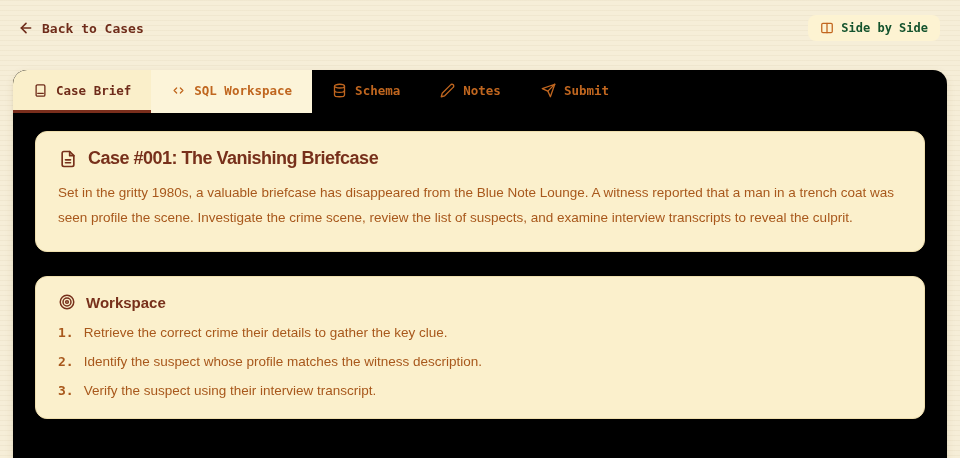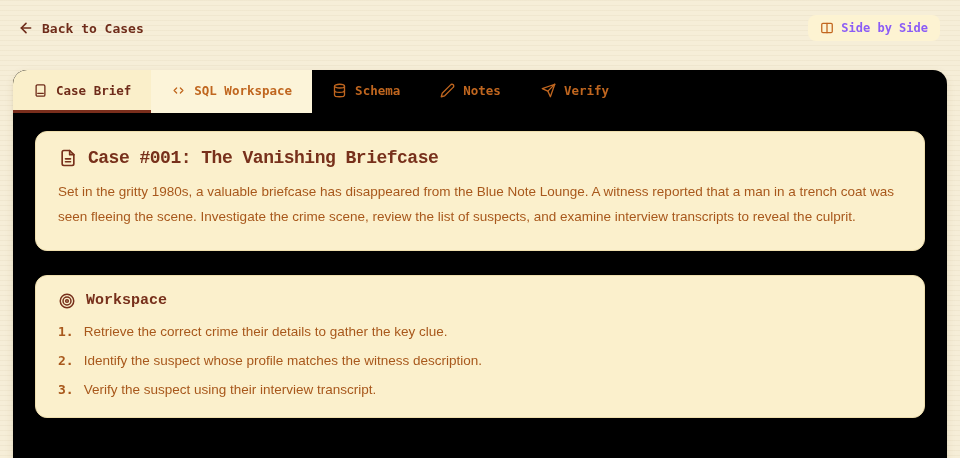--- a/index.html
+++ b/index.html
@@ -22,21 +22,21 @@
     font-family:"DejaVu Sans Mono", monospace;
     font-weight:bold; font-size:13px; color:#6f2c1a;
     cursor:pointer; text-decoration:none;
   }
   .topbar-right { display:flex; align-items:center; gap:14px; }
   .side-btn {
     display:flex; align-items:center; gap:7px;
     background:#fdf3d2; border:none; border-radius:8px;
     padding:6px 12px; cursor:pointer;
     font-family:"DejaVu Sans Mono", monospace;
-    font-weight:bold; font-size:12px; color:#8b5cf6;
+    font-weight:bold; font-size:12px; color:#14532d;
   }
   .case-badge {
     background:#fbefc4; border-radius:9px;
     padding:7px 16px;
     font-family:"DejaVu Sans Mono", monospace;
     font-weight:bold; font-size:14px; color:#5a2413;
     letter-spacing:.5px;
   }
 
   
@@ -65,22 +65,22 @@
   .tab svg { flex:0 0 auto; }
 
   
   .content { padding:18px 22px 22px 22px; }
   .panel {
     background:#fbf0cc; border:1px solid #efdfae; border-radius:12px;
     padding:16px 22px 20px 22px;
   }
   .panel + .panel { margin-top:24px; }
   .panel-title {
-    display:flex; align-items:flex-start; gap:10px;
-    font-family:Liberation Mono, monospace;
+    display:flex; align-items:flex-end; gap:10px;
+    font-family:Liberation Sans, sans-serif;
     font-weight:bold; color:#77301b;
   }
   .brief-title { font-size:18px; letter-spacing:-.5px; }
   .obj-title { font-size:15px; }
   .brief-desc {
     margin-top:12px; font-size:13.5px; line-height:1.85; color:#a8581c;
     max-width:860px;
   }
   .obj-list { list-style:none; margin-top:6px; }
   .obj-item {
@@ -158,39 +158,39 @@
       </span>
       <span>Notes</span>
     </button>
     <button class="tab mono">
       <span class="icon">
         <svg width="15" height="15" viewBox="0 0 24 24" fill="none" stroke="#c0661f" stroke-width="2.1" stroke-linecap="round" stroke-linejoin="round">
             <path d="M22 2 11 13"></path>
             <path d="M22 2 15 22l-4-9-9-4Z"></path>
           </svg>
       </span>
-      <span>Verify</span>
+      <span>Submit</span>
     </button>
   </div>
 
   <div class="content">
 
     <div class="panel">
       <div class="panel-title brief-title">
         <span class="icon">
           <svg width="20" height="20" viewBox="0 0 24 24" fill="none" stroke="#77301b" stroke-width="2" stroke-linecap="round" stroke-linejoin="round">
               <path d="M14 3H7a2 2 0 0 0-2 2v14a2 2 0 0 0 2 2h10a2 2 0 0 0 2-2V8z"></path>
               <path d="M14 3v5h5"></path>
               <path d="M9 13h6"></path>
               <path d="M9 16.5h6"></path>
             </svg>
         </span>
         <span>Case #001: The Vanishing Briefcase</span>
       </div>
-      <p class="brief-desc">Set in the gritty 1980s, a valuable briefcase has disappeared from the Blue Note Lounge. A witness reported that a man in a trench coat was seen fleeing the scene. Investigate the crime scene, review the list of suspects, and examine interview transcripts to reveal the culprit.</p>
+      <p class="brief-desc">Set in the gritty 1980s, a valuable briefcase has disappeared from the Blue Note Lounge. A witness reported that a man in a trench coat was seen profile the scene. Investigate the crime scene, review the list of suspects, and examine interview transcripts to reveal the culprit.</p>
     </div>
 
     <div class="panel">
       <div class="panel-title obj-title">
         <span class="icon">
           <svg width="18" height="18" viewBox="0 0 24 24" fill="none" stroke="#77301b" stroke-width="2" stroke-linecap="round">
               <circle cx="12" cy="12" r="9"></circle>
               <circle cx="12" cy="12" r="5.3"></circle>
               <circle cx="12" cy="12" r="1.8"></circle>
             </svg>

